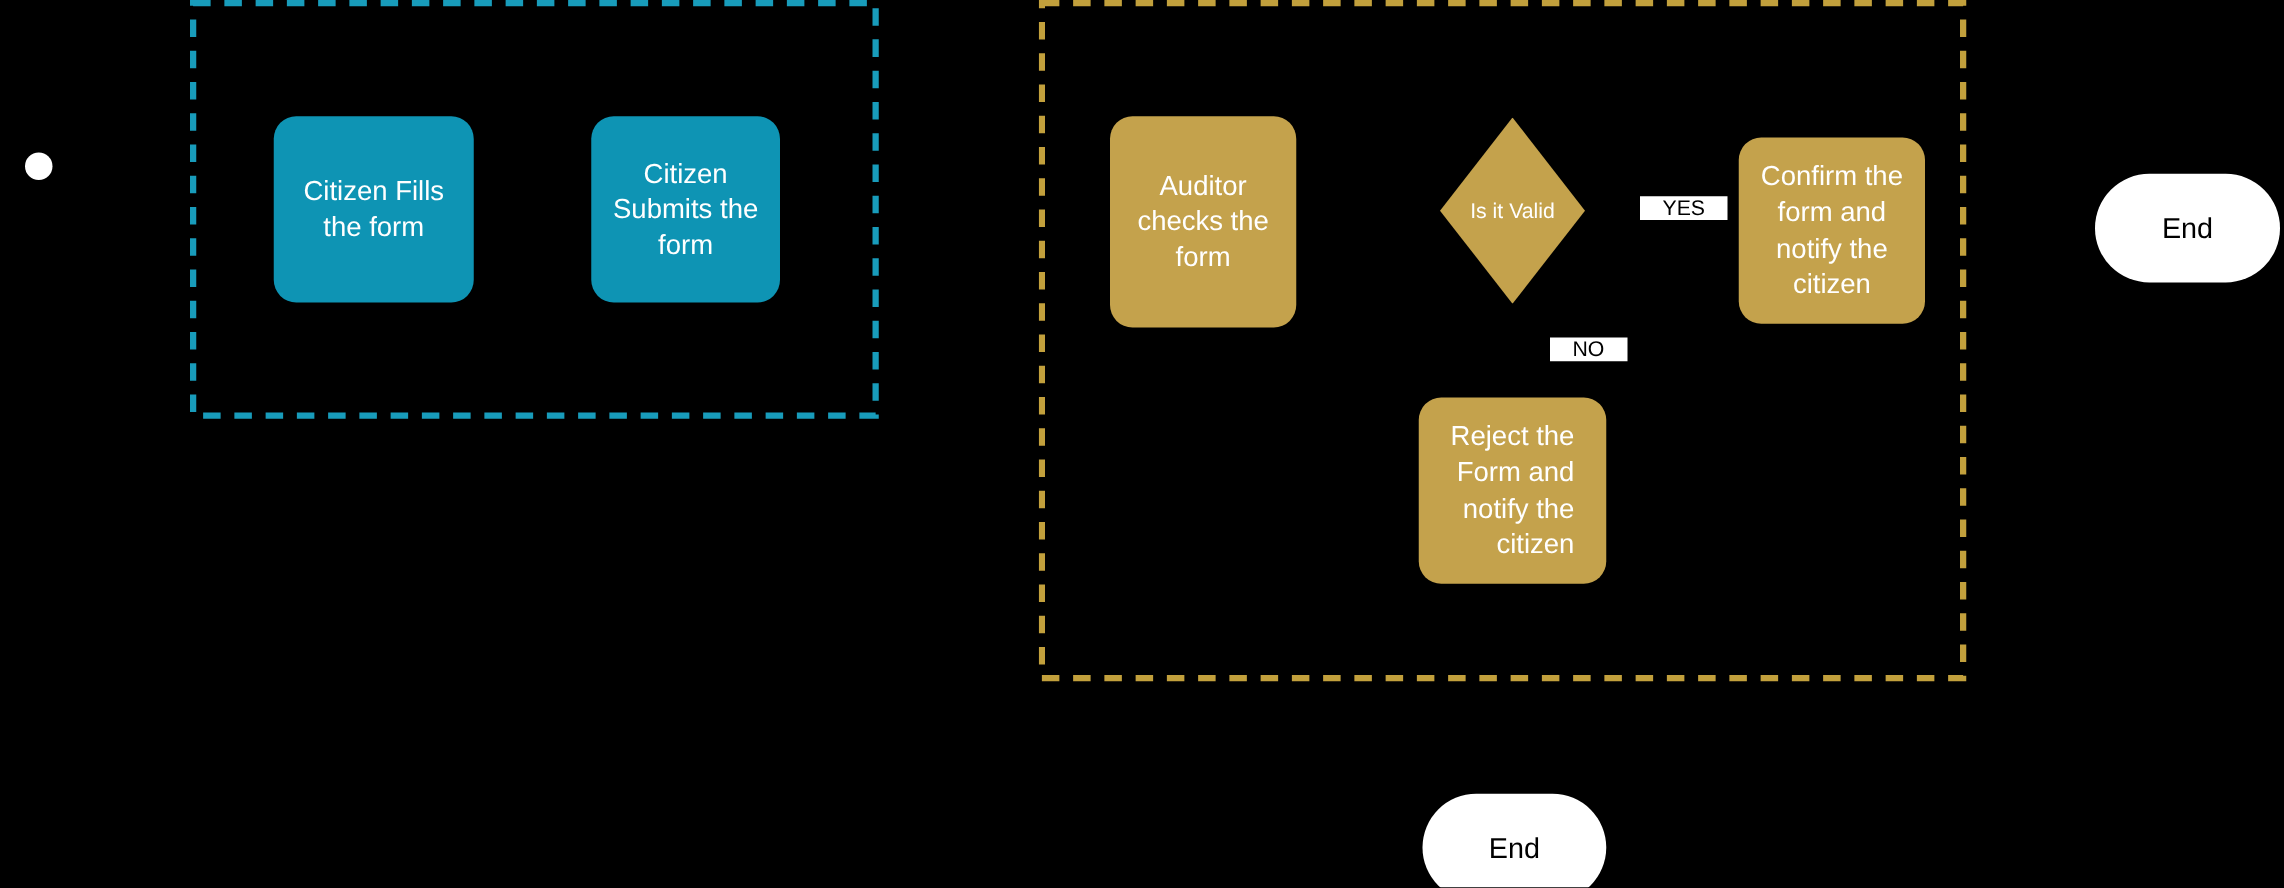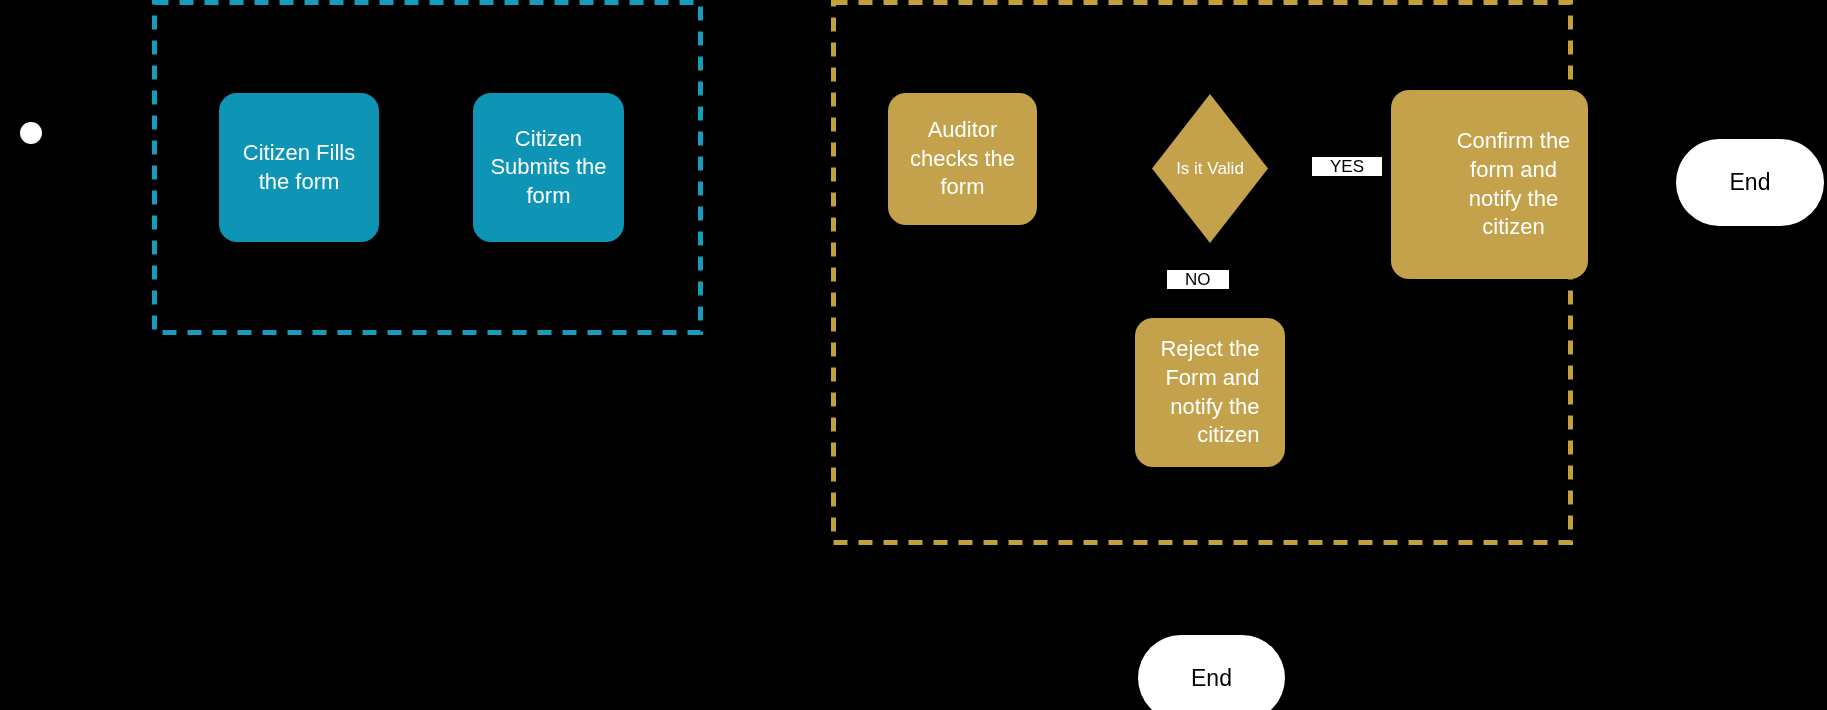--- a/index.html
+++ b/index.html
@@ -46,22 +46,22 @@
     text-align: center;
     font-size: 22px;
     line-height: 1.3;
     white-space: pre-line;
   }
   .process.citizen { background: var(--citizen-fill, #0E94B4); }
   .process.auditor { background: var(--auditor-fill, #C4A24C); }
 
   #node-citizen-fills   { left: 219px;  top: 93px;  width: 160px; height: 149px; }
   #node-citizen-submits { left: 473px;  top: 93px;  width: 151px; height: 149px; }
-  #node-auditor-checks  { left: 888px;  top: 93px;  width: 149px; height: 132px; }
-  #node-confirm         { left: 1391px; top: 90px;  width: 149px; height: 189px; padding-left: 48px; }
+  #node-auditor-checks  { left: 888px;  top: 93px;  width: 149px; height: 169px; }
+  #node-confirm         { left: 1391px; top: 110px;  width: 149px; height: 149px; }
   #node-reject          { left: 1135px; top: 318px; width: 150px; height: 149px; text-align: right; }
 
   
   .decision {
     position: absolute;
     left: 1152px;
     top: 94px;
     width: 116px;
     height: 149px;
     background: var(--auditor-fill, #C4A24C);
@@ -77,21 +77,21 @@
   
   .edge-label {
     position: absolute;
     background: var(--edge-label-bg, #ffffff);
     color: var(--edge-label-text, #000000);
     font-size: 17px;
     line-height: 19px;
     padding: 0 18px;
   }
   #label-yes { left: 1312px; top: 157px; }
-  #label-no  { left: 1167px; top: 270px; }
+  #label-no  { left: 1240px; top: 270px; }
 
   
   .terminator {
     position: absolute;
     background: var(--terminator-fill, #ffffff);
     color: var(--terminator-text, #000000);
     display: flex;
     align-items: center;
     justify-content: center;
     font-size: 23px;

